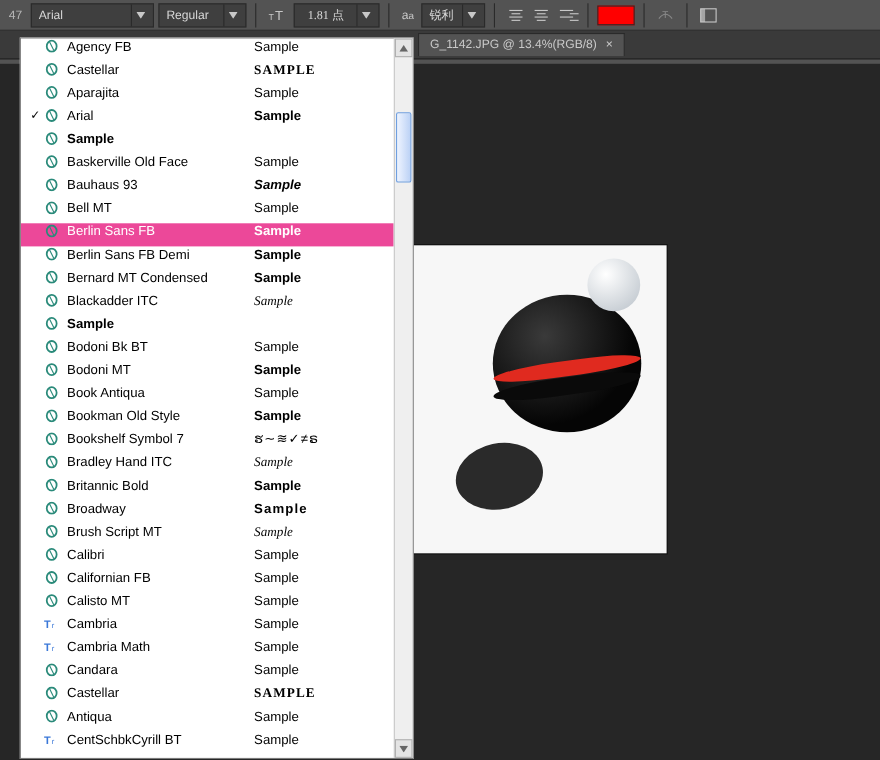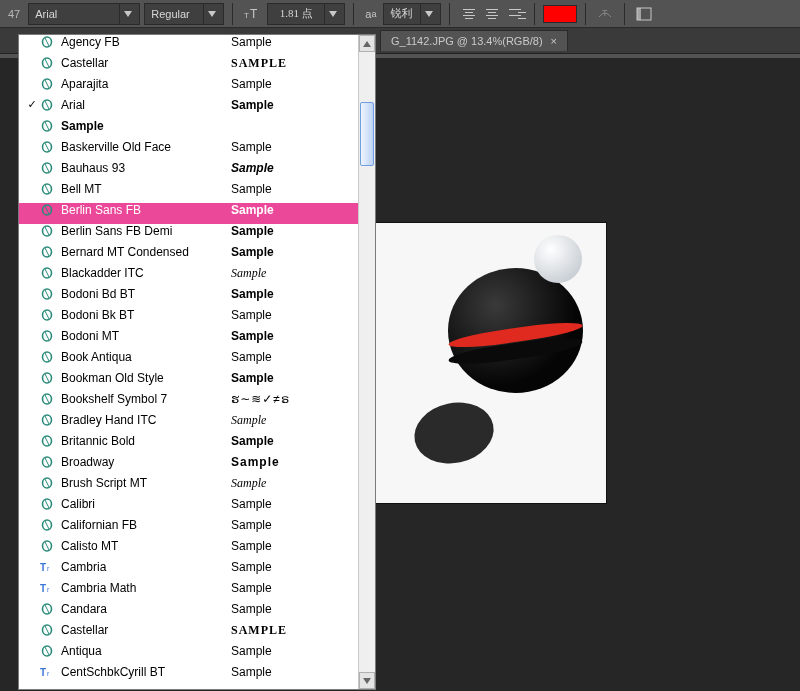--- a/index.html
+++ b/index.html
@@ -310,21 +310,20 @@
         <span class="samp sam-script">Sample</span>
       </div>
       <div class="row">
         <span class="chk"></span>
         <span class="ico">
           <svg width="12" height="12" viewBox="0 0 12 12">
             <ellipse cx="6" cy="6" rx="4.5" ry="5" fill="none" stroke="#2a8a7a" stroke-width="1.6"></ellipse>
             <path d="M4 2 Q6 6 8 10" stroke="#2a8a7a" stroke-width="1" fill="none"></path>
           </svg>
         </span>
-        <span class="fname">Bodoni Bd BT</span>
         <span class="samp sam-bold">Sample</span>
       </div>
       <div class="row">
         <span class="chk"></span>
         <span class="ico">
           <svg width="12" height="12" viewBox="0 0 12 12">
             <ellipse cx="6" cy="6" rx="4.5" ry="5" fill="none" stroke="#2a8a7a" stroke-width="1.6"></ellipse>
             <path d="M4 2 Q6 6 8 10" stroke="#2a8a7a" stroke-width="1" fill="none"></path>
           </svg>
         </span>

